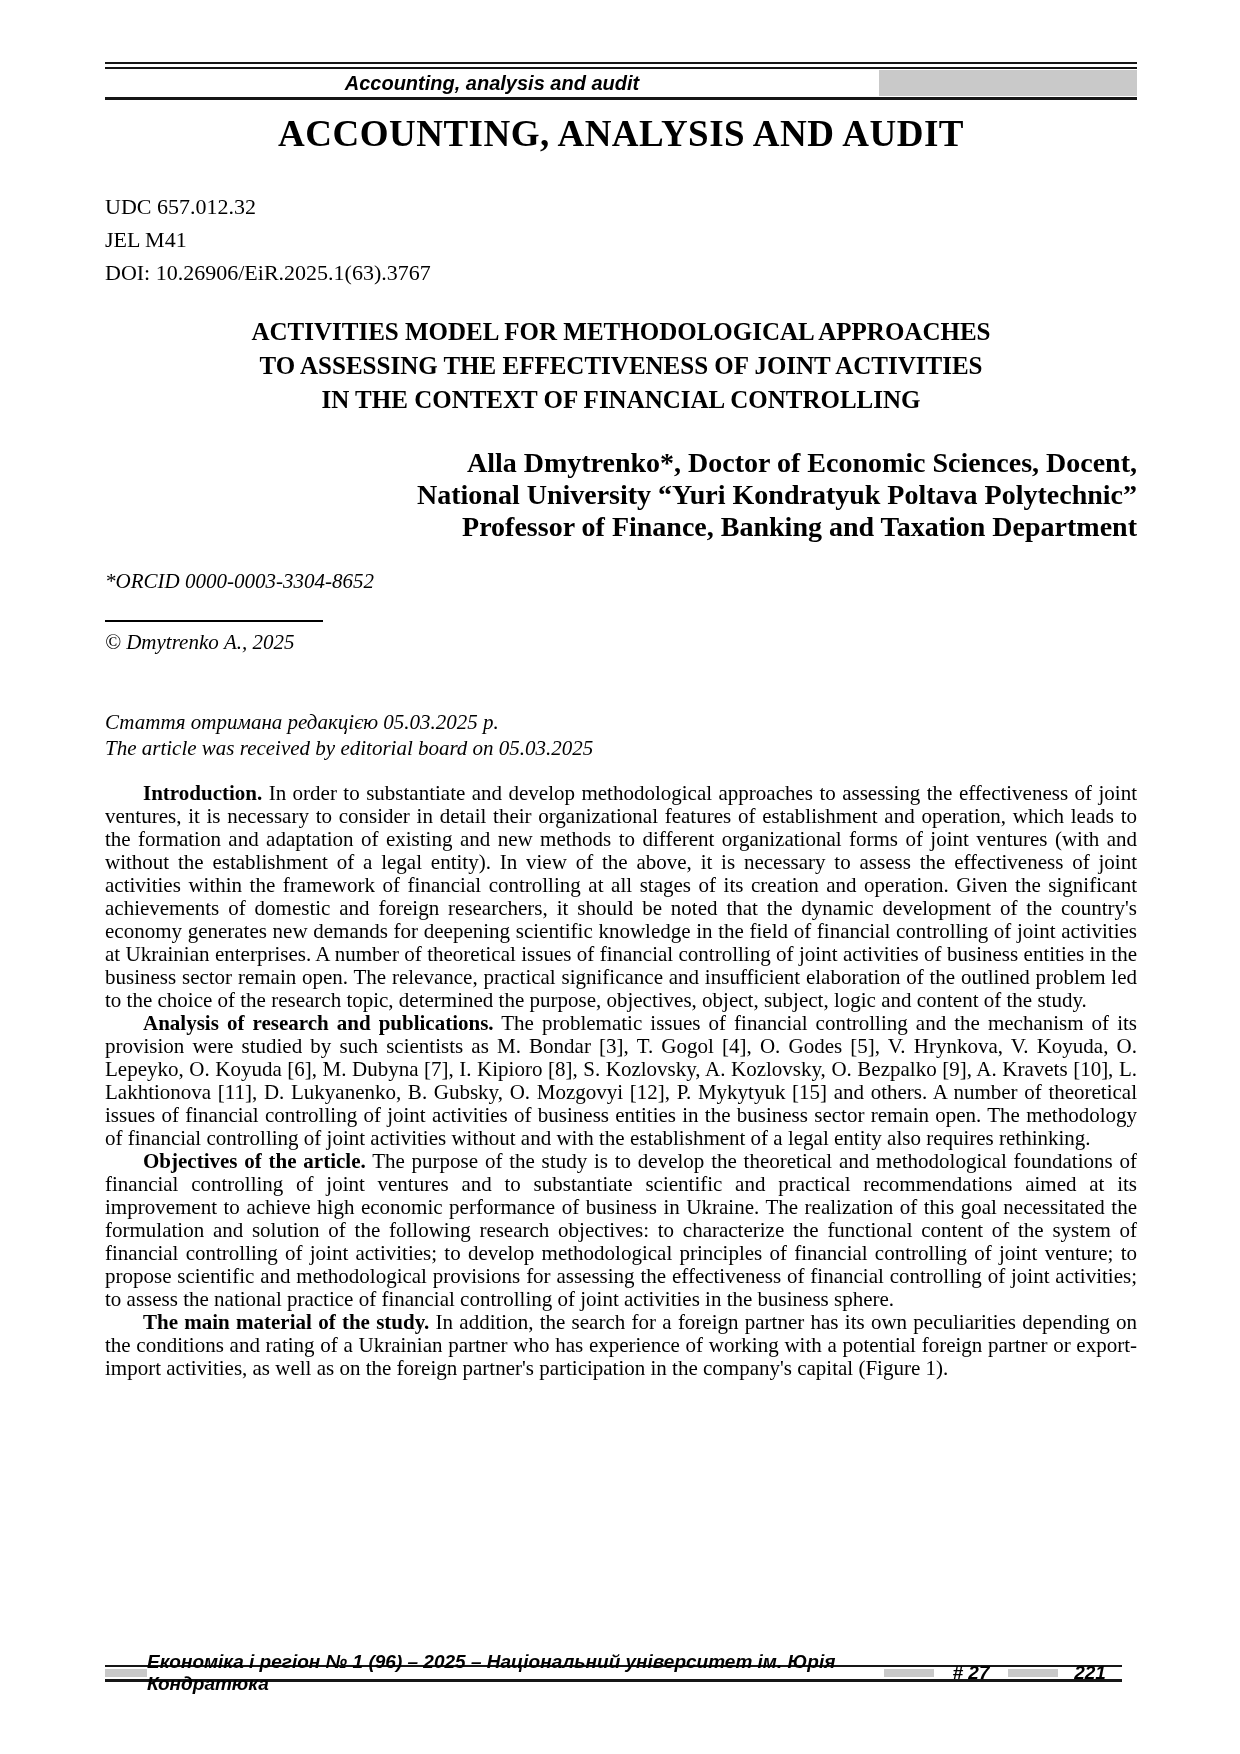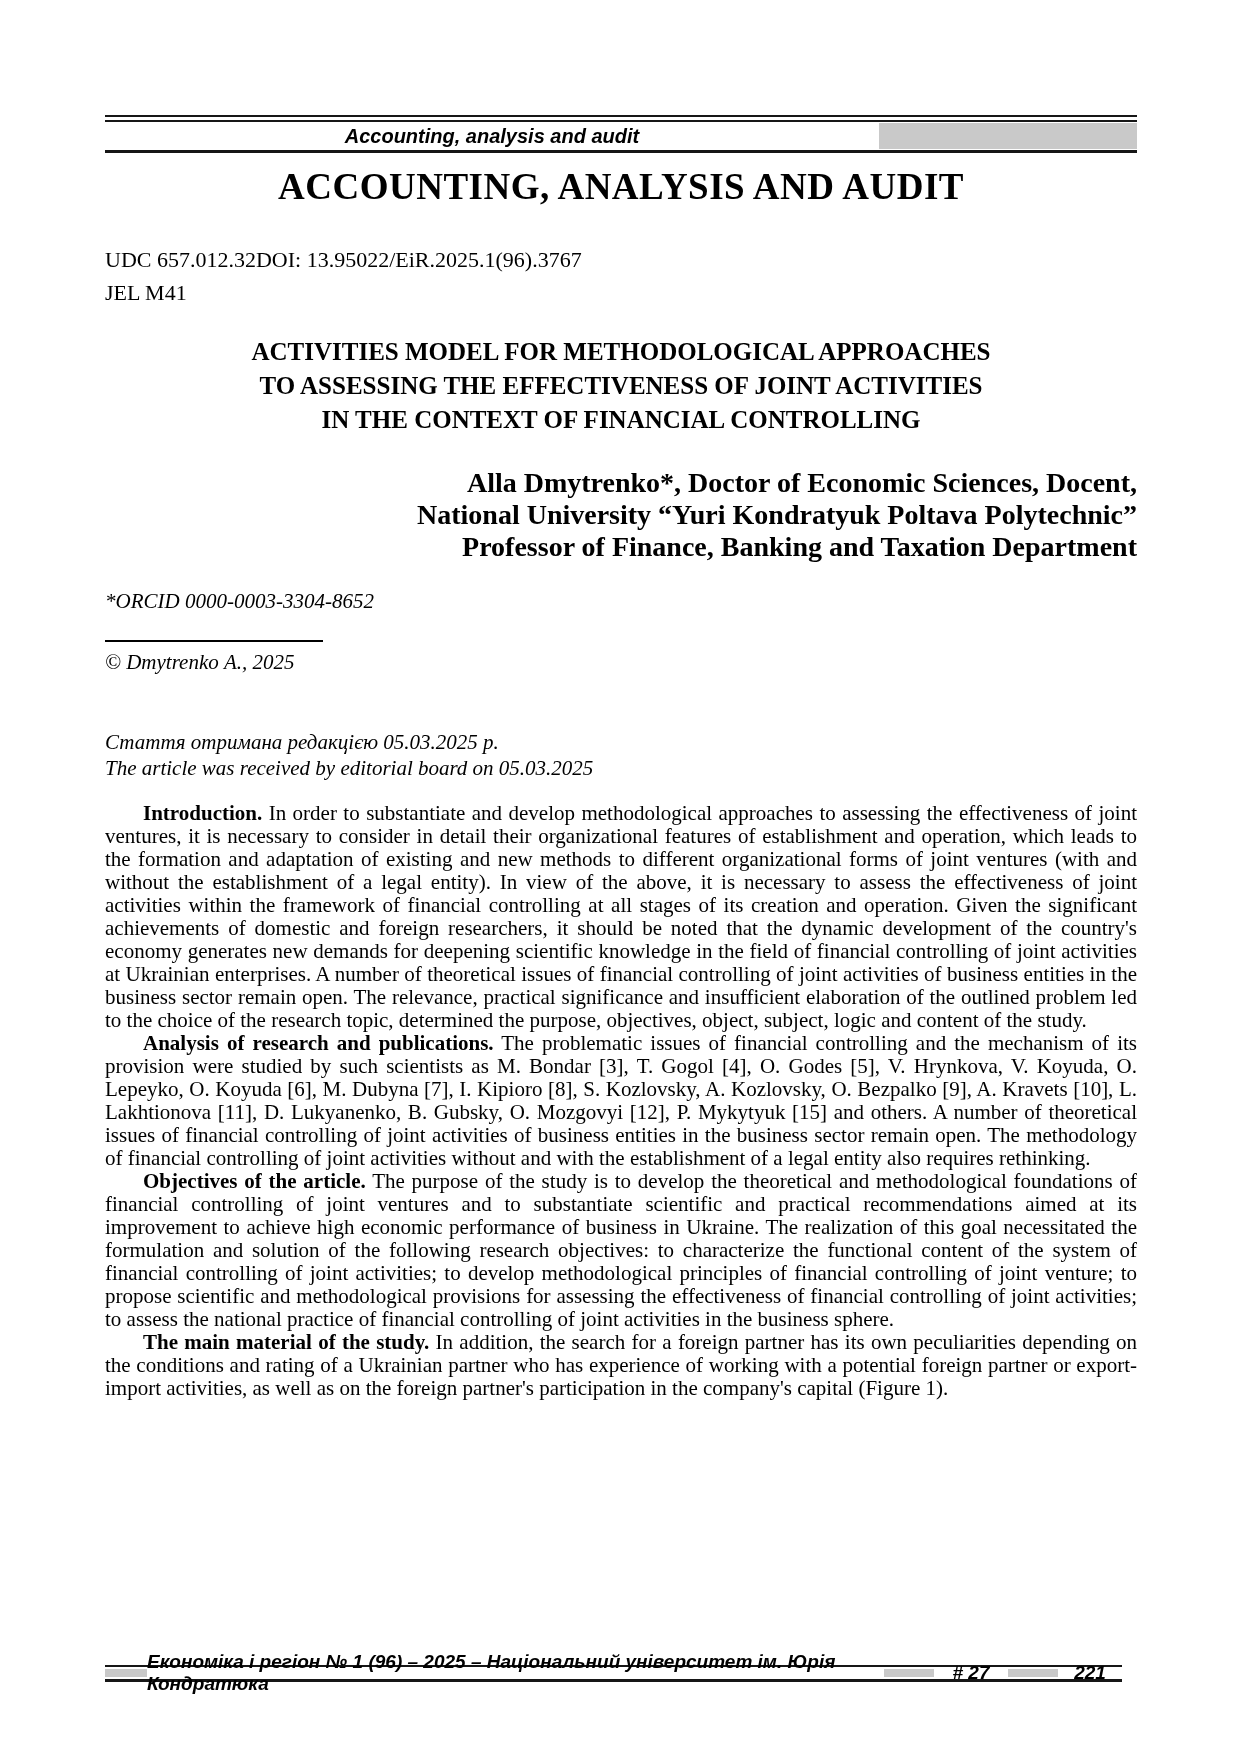--- a/index.html
+++ b/index.html
@@ -6,21 +6,21 @@
   * { margin:0; padding:0; box-sizing:border-box; }
   html,body { background:#ffffff; }
   body {
     width:1240px; height:1754px;
     font-family:"Liberation Serif", serif;
     color:#000;
     overflow:hidden;
   }
   .page {
     width:1240px; height:1754px;
-    padding:115px 103px 0 105px;
+    padding:62px 103px 0 105px;
     display:flex; flex-direction:column;
     position:relative;
   }
 
   
   .top-rule {
     height:7px;
     border-top:2px solid #161616;
     border-bottom:2px solid #161616;
   }
@@ -46,21 +46,21 @@
   .journal-title {
     margin-top:13px;
     text-align:center;
     font-size:37px; font-weight:bold;
     letter-spacing:0.5px;
     line-height:42px;
   }
   .meta-row {
     margin-top:35px;
     display:flex; 
-    font-size:22px; line-height:33px;
+    font-size:22px; line-height:33px;flex-direction:column;
   }
   .meta-right { padding-right:62px; }
 
   
   .article-title {
     margin-top:26px;
     text-align:center;
     font-size:25px; font-weight:bold;
     line-height:34px;
   }
@@ -140,21 +140,21 @@
     </div>
   </div>
 
   <h1 class="journal-title">ACCOUNTING, ANALYSIS AND AUDIT</h1>
 
   <div class="meta-row">
     <div class="meta-left">
       <div>UDC 657.012.32</div>
       <div>JEL M41</div>
     </div>
-    <div class="meta-right">DOI: 13.95022/EiR.2025.1(96).3767</div>
+    <div class="meta-right">DOI: 10.26906/EiR.2025.1(63).3767</div>
   </div>
 
   <h2 class="article-title">
     <div>ACTIVITIES MODEL FOR METHODOLOGICAL APPROACHES</div>
     <div>TO ASSESSING THE EFFECTIVENESS OF JOINT ACTIVITIES</div>
     <div>IN THE CONTEXT OF FINANCIAL CONTROLLING</div>
   </h2>
 
   <div class="author-block">
     <div>Alla Dmytrenko*, Doctor of Economic Sciences, Docent,</div>

